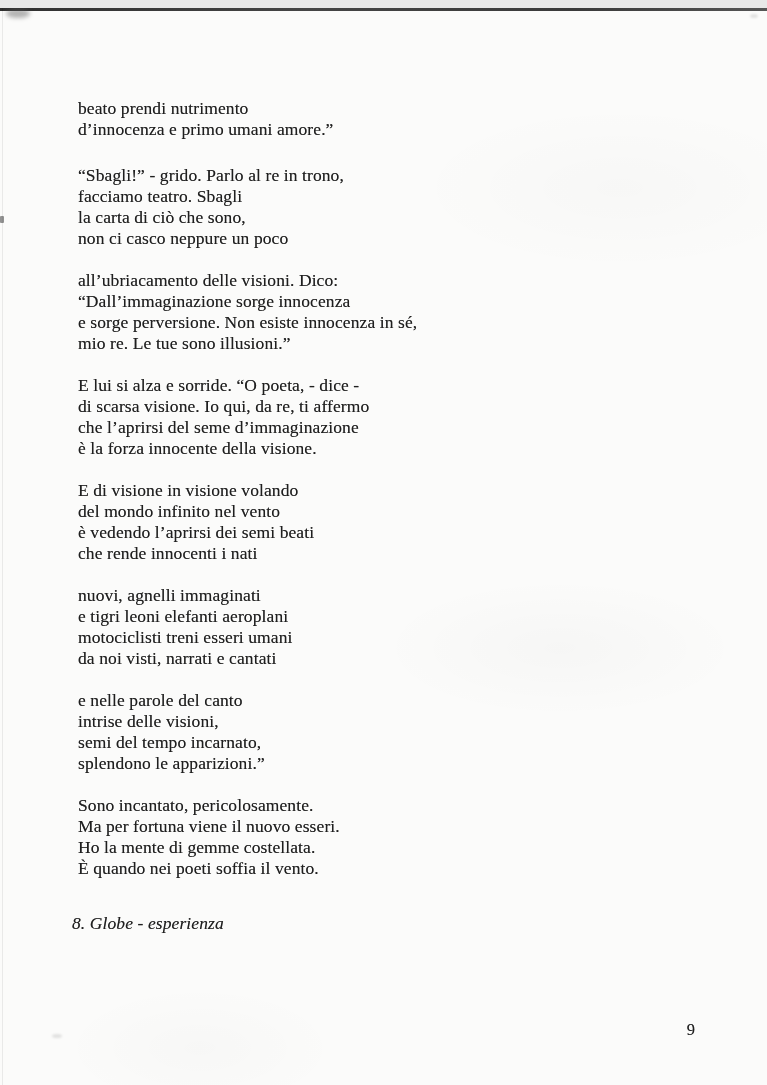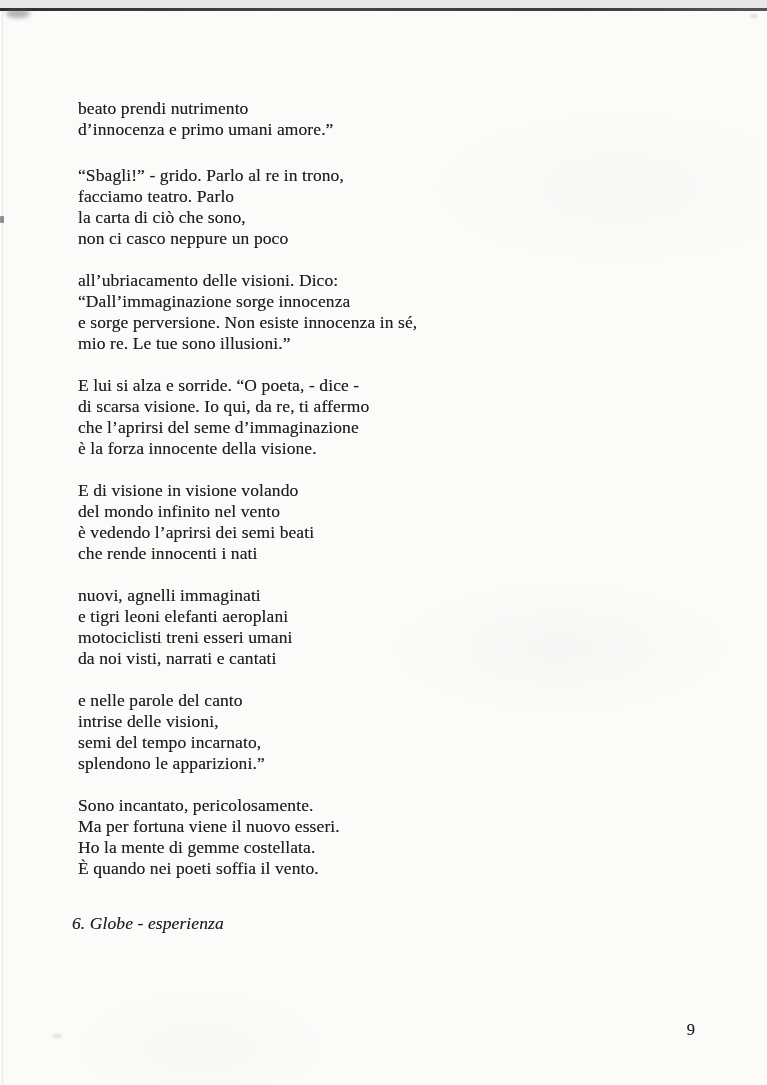--- a/index.html
+++ b/index.html
@@ -90,21 +90,21 @@
 
   <div class="poem">
 
     <p class="stanza first">
       <span class="line">beato prendi nutrimento</span>
       <span class="line">d’innocenza e primo umani amore.”</span>
     </p>
 
     <p class="stanza">
       <span class="line">“Sbagli!” - grido. Parlo al re in trono,</span>
-      <span class="line">facciamo teatro. Parlo</span>
+      <span class="line">facciamo teatro. Sbagli</span>
       <span class="line">la carta di ciò che sono,</span>
       <span class="line">non ci casco neppure un poco</span>
     </p>
 
     <p class="stanza">
       <span class="line">all’ubriacamento delle visioni. Dico:</span>
       <span class="line">“Dall’immaginazione sorge innocenza</span>
       <span class="line">e sorge perversione. Non esiste innocenza in sé,</span>
       <span class="line">mio re. Le tue sono illusioni.”</span>
     </p>
@@ -137,19 +137,19 @@
       <span class="line">splendono le apparizioni.”</span>
     </p>
 
     <p class="stanza">
       <span class="line">Sono incantato, pericolosamente.</span>
       <span class="line">Ma per fortuna viene il nuovo esseri.</span>
       <span class="line">Ho la mente di gemme costellata.</span>
       <span class="line">È quando nei poeti soffia il vento.</span>
     </p>
 
-    <p class="section-heading">6. Globe - esperienza</p>
+    <p class="section-heading">8. Globe - esperienza</p>
 
   </div>
 
   <div class="page-number">9</div>
 
 </div>
 
 </body></html>

